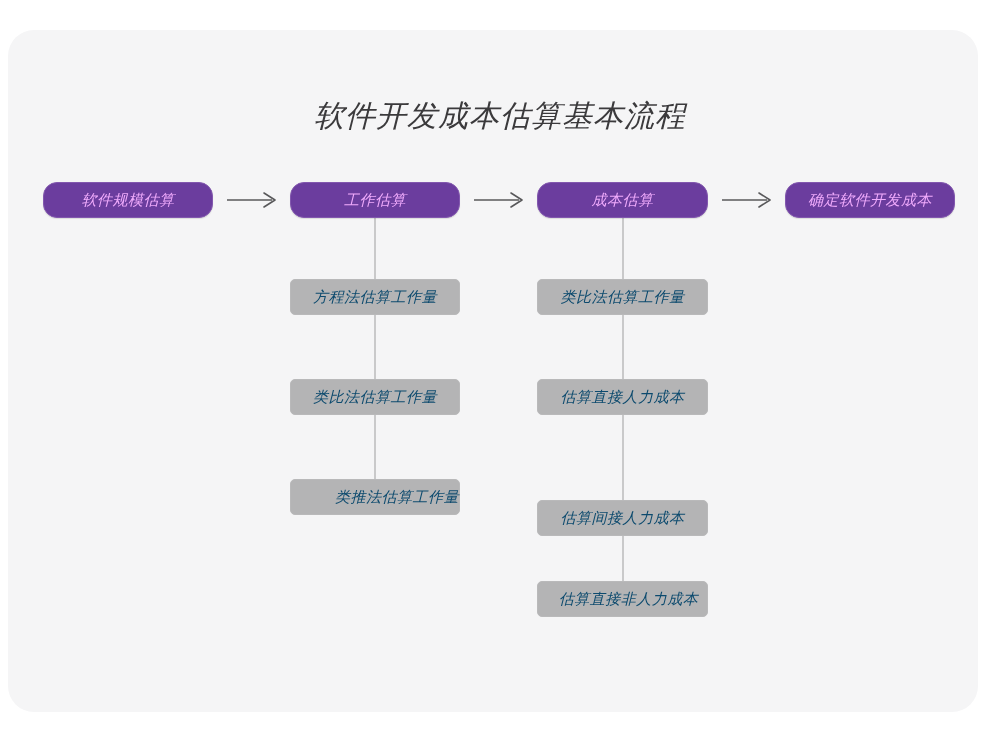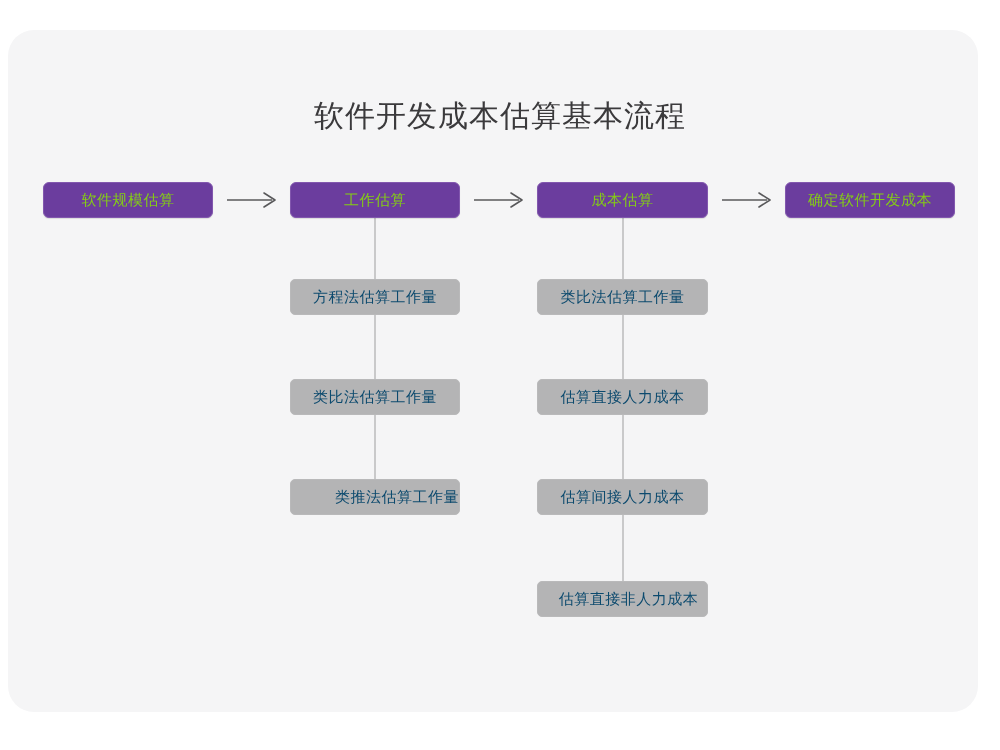--- a/index.html
+++ b/index.html
@@ -11,20 +11,21 @@
     width: 1000px;
     height: 750px;
     font-family: "Liberation Sans", "DejaVu Sans", sans-serif;
     overflow: hidden;
   }
   #stage {
     position: relative;
     width: 888px;
     height: 750px;
     background: #ffffff;
+    font-style: italic;
   }
   #card {
     position: absolute;
     left: 8px;
     top: 30px;
     width: 970px;
     height: 682px;
     background: #f5f5f6;
     border-radius: 26px;
   }
@@ -59,25 +60,25 @@
   }
 
   
   .node {
     position: absolute;
     height: 36px;
     box-sizing: border-box;
     display: flex;
     align-items: center;
     justify-content: center;
-    border-radius: 6px;
+    border-radius: 14px;
     font-size: 15px;
     letter-spacing: 0.5px;
     white-space: nowrap;
-    color: #84cc16;
+    color: #f0abfc;
   }
   .node.primary {
     background: #6b3d9e;
     border: 1px solid #8257ae;
     box-shadow: 0 1px 1px rgba(0,0,0,0.10);
   }
   .node.secondary {
     background: #b4b4b5;
     border: 1px solid #b9b9ba;
     color: #0c4a6e;
@@ -130,21 +131,21 @@
         </div>
         <div class="node secondary" style="left: 290px; top: 479px; width: 170px; justify-content: flex-end;">
           <span>类推法估算工作量</span>
         </div>
         <div class="node secondary" style="left: 537px; top: 279px; width: 171px;">
           <span>类比法估算工作量</span>
         </div>
         <div class="node secondary" style="left: 537px; top: 379px; width: 171px;">
           <span>估算直接人力成本</span>
         </div>
-        <div class="node secondary" style="left: 537px; top: 479px; width: 171px;">
+        <div class="node secondary" style="left: 537px; top: 500px; width: 171px;">
           <span>估算间接人力成本</span>
         </div>
         <div class="node secondary" style="left: 537px; top: 581px; width: 171px; padding-left: 12px;">
           <span>估算直接非人力成本</span>
         </div>
       </div>
 
     <div id="arrow-layer">
         <div class="arrow" style="left: 226px;">
           <svg width="54" height="20" viewBox="0 0 54 20">

